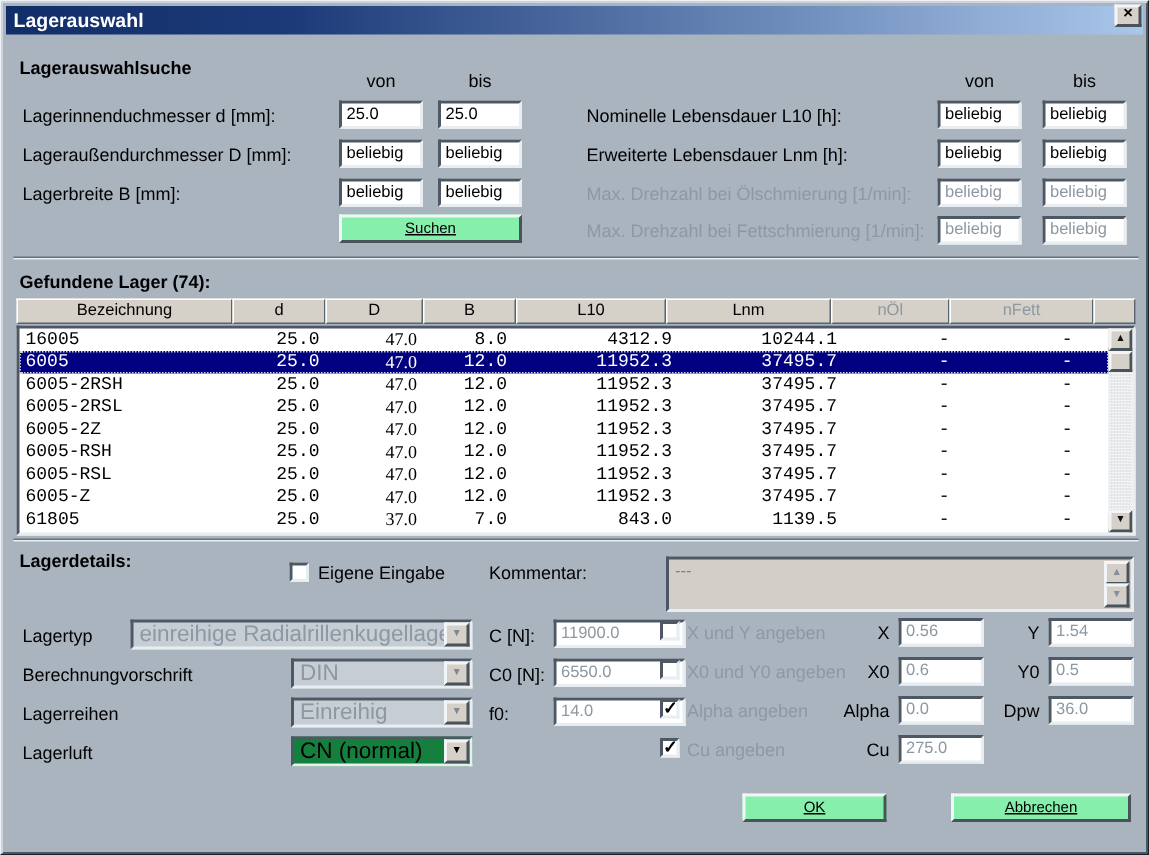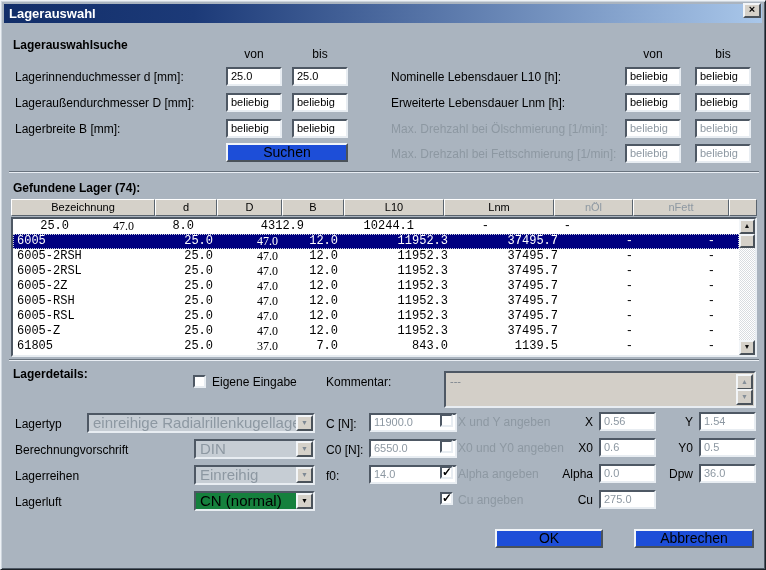--- a/index.html
+++ b/index.html
@@ -26,23 +26,23 @@
     background: #d5d1c9; border: 2px solid; border-color: #f2f5f8 #4a525a #4a525a #f2f5f8;
     font-size: 11px; font-weight: bold; line-height: 9px; text-align: center; color:#000;
     cursor: default;
   }
   .field {
     height: 19px; background: #fff; color: #000;
     border: 2px solid; border-color: #4e5864 #e8edf2 #e8edf2 #4e5864;
     font-size: 11px; line-height: 13px; padding: 1px 3px; white-space: nowrap; overflow: hidden;
   }
   .btn3d {
-    background: #1d4ed8; color: #000;
+    background: #86efac; color: #000;
     border: 2px solid; border-color: #f2f5f8 #4a525a #4a525a #f2f5f8;
-    font-size: 14px; text-align: center; line-height: 15px; white-space: nowrap;
+    font-size: 10px; text-align: center; line-height: 15px; white-space: nowrap; text-decoration: underline;
   }
   .sep { height: 2px; border-top: 1px solid #69737e; border-bottom: 1px solid #e9eef4; }
   
   .theadrow { display: flex; }
   .th {
     height: 17px; background: #d5d1c9; border: 1px solid; border-color: #fff #5a646e #5a646e #fff;
     font-size: 11px; text-align: center; line-height: 14px; overflow: hidden; flex: none;
   }
   .listbox {
     background: #fff; border: 2px solid; border-color: #4e5864 #e8edf2 #e8edf2 #4e5864;
@@ -146,20 +146,21 @@
     <div class="th" style="width:100px">L10</div>
     <div class="th" style="width:110px">Lnm</div>
     <div class="th dis" style="width:79px">nÖl</div>
     <div class="th dis" style="width:96px">nFett</div>
     <div class="th" style="flex:1"></div>
   </div>
 
   <div class="listbox abs" style="left:10px;top:216px;width:746px;height:140px">
     <div class="rows">
       <div class="trow">
+        <div class="td c0">16005</div>
         <div class="td c1">25.0</div>
         <div class="td c2">47.0</div>
         <div class="td c3">8.0</div>
         <div class="td c4">4312.9</div>
         <div class="td c5">10244.1</div>
         <div class="td c6">-</div>
         <div class="td c7">-</div>
       </div>
       <div class="trow selected">
         <div class="td c0">6005</div>
@@ -313,16 +314,16 @@
   <div class="lbl abs" style="left:520px;top:466px;width:72px;text-align:right">Alpha</div>
   <div class="field dis abs" style="left:598px;top:463px;width:57px">0.0</div>
   <div class="lbl abs" style="left:656px;top:466px;width:36px;text-align:right">Dpw</div>
   <div class="field dis abs" style="left:698px;top:463px;width:57px">36.0</div>
 
   <div class="checkbox abs checked" style="left:439px;top:491px"></div>
   <div class="lbl dis abs" style="left:457px;top:492px">Cu angeben</div>
   <div class="lbl abs" style="left:520px;top:492px;width:72px;text-align:right">Cu</div>
   <div class="field dis abs" style="left:598px;top:489px;width:57px">275.0</div>
 
-  <div class="btn3d abs" style="left:494px;top:528px;width:108px;height:19px">OK</div>
+  <div class="btn3d abs" style="left:494px;top:528px;width:96px;height:19px">OK</div>
   <div class="btn3d abs" style="left:633px;top:528px;width:120px;height:19px">Abbrechen</div>
 
 </div>
 
 </body></html>

